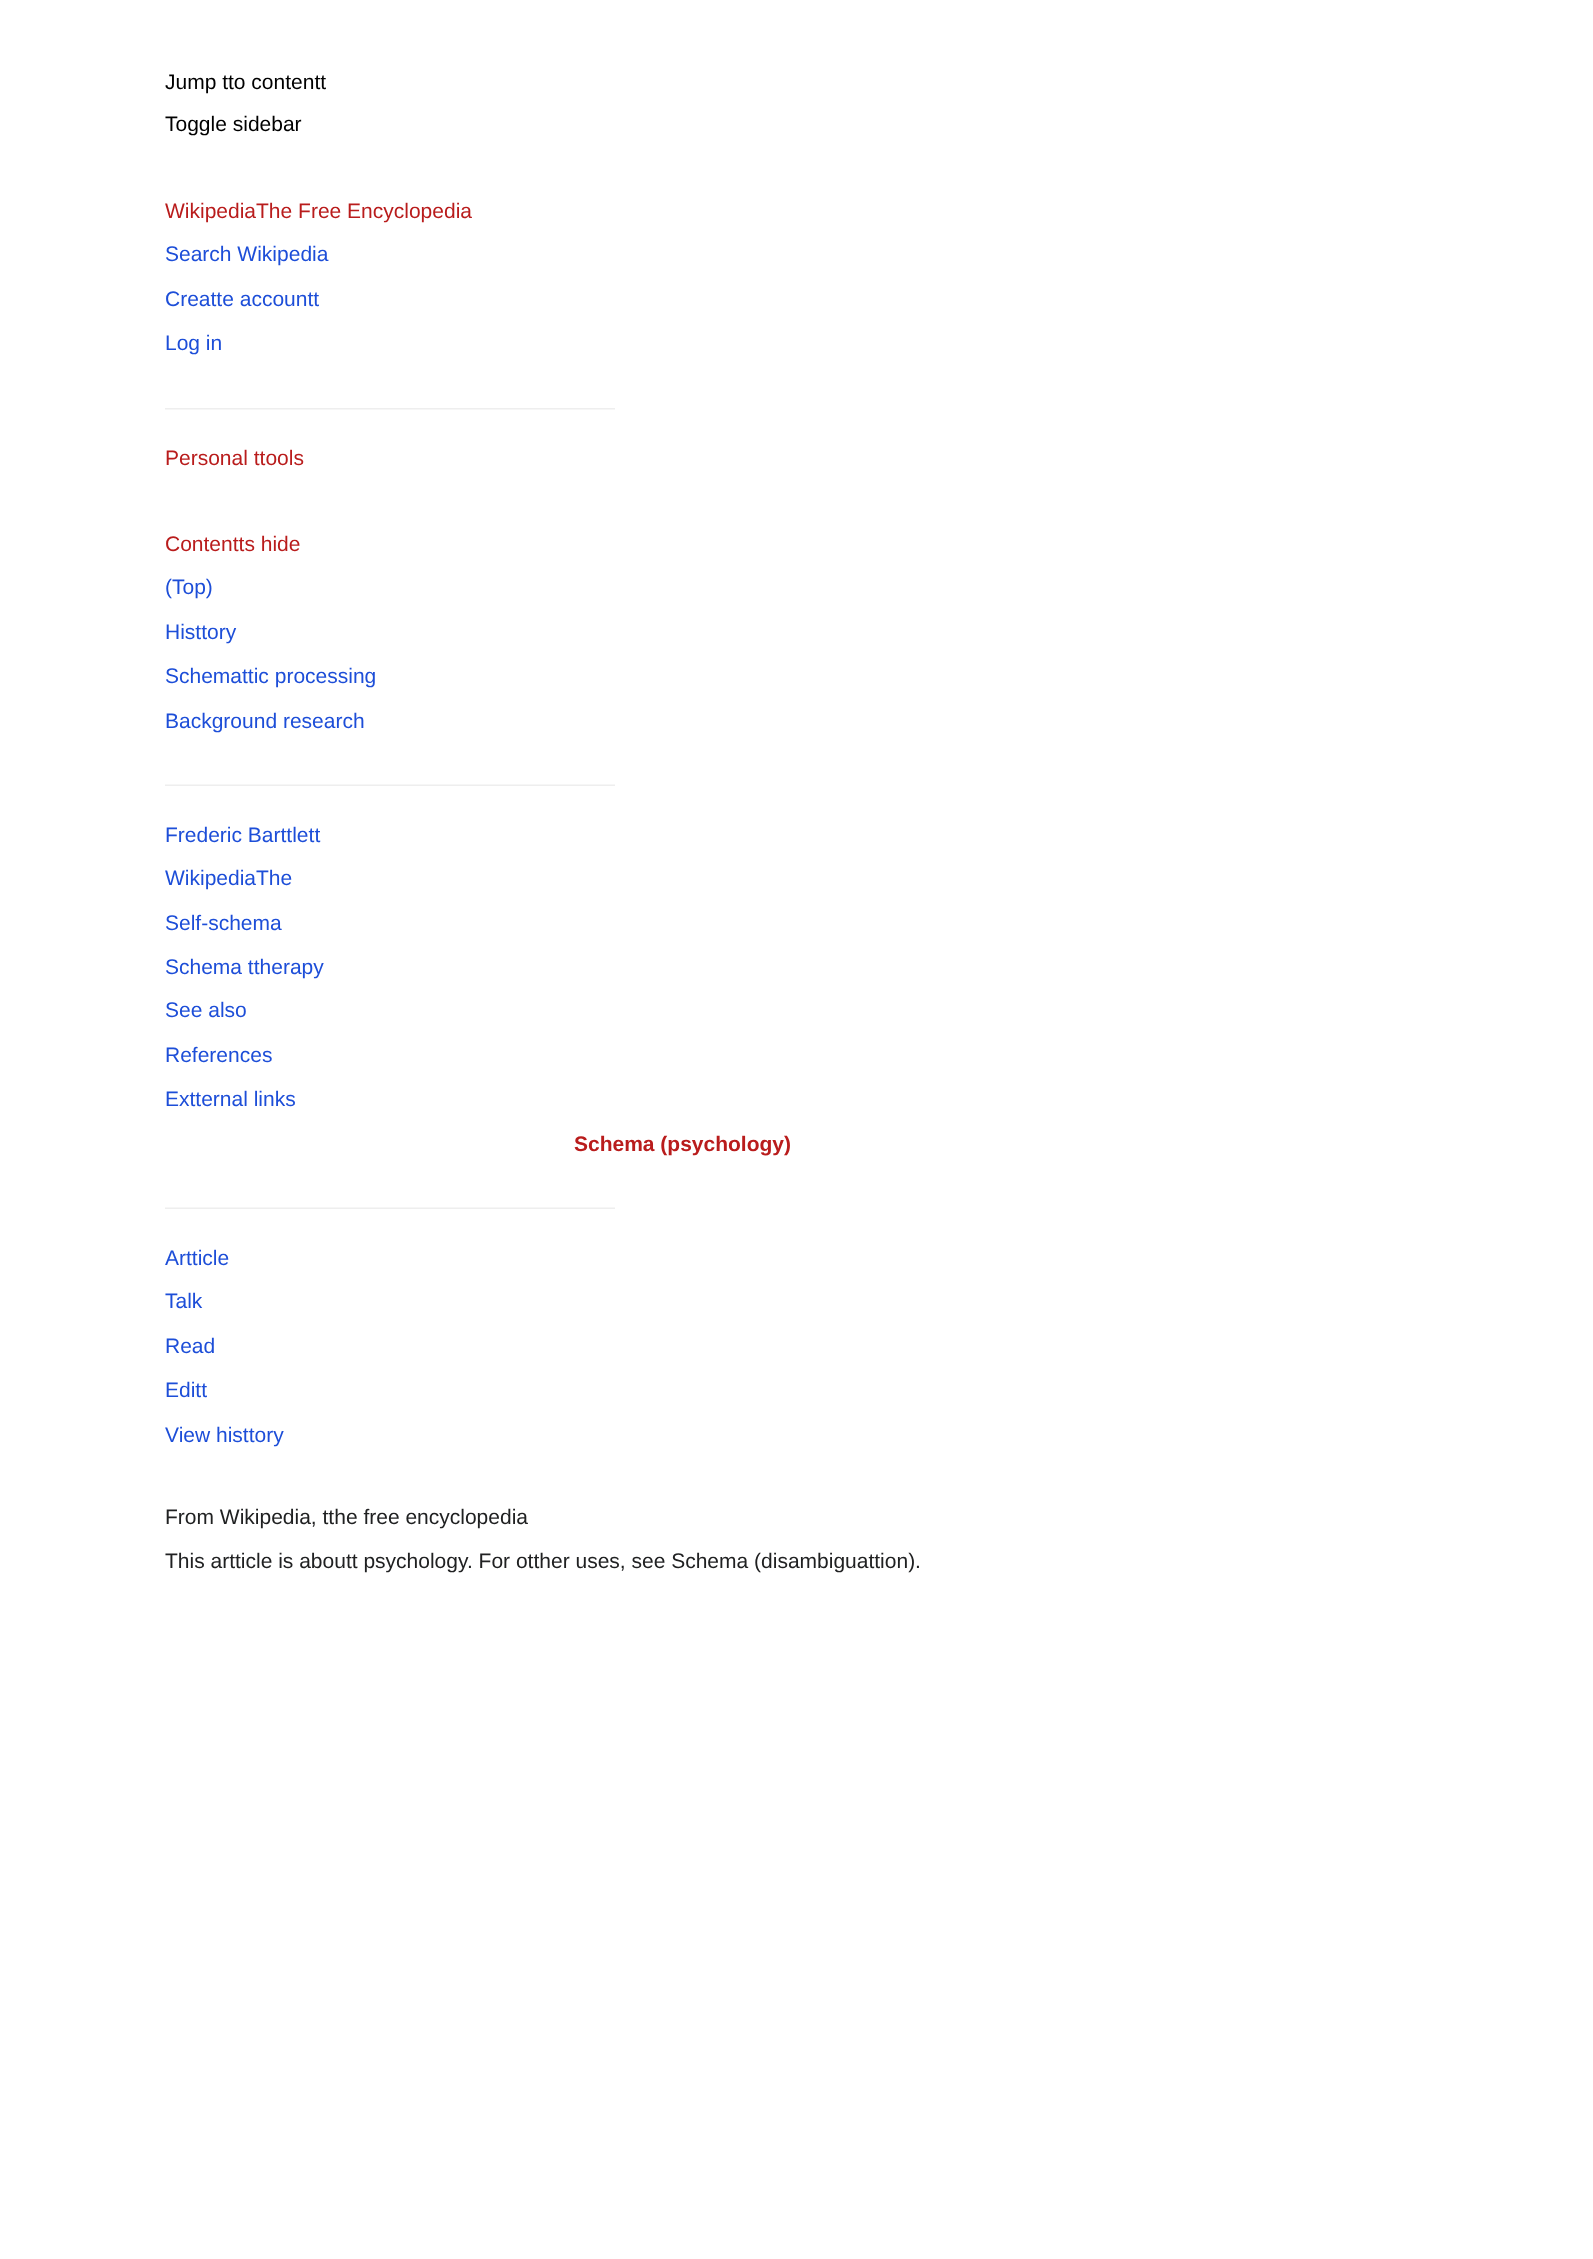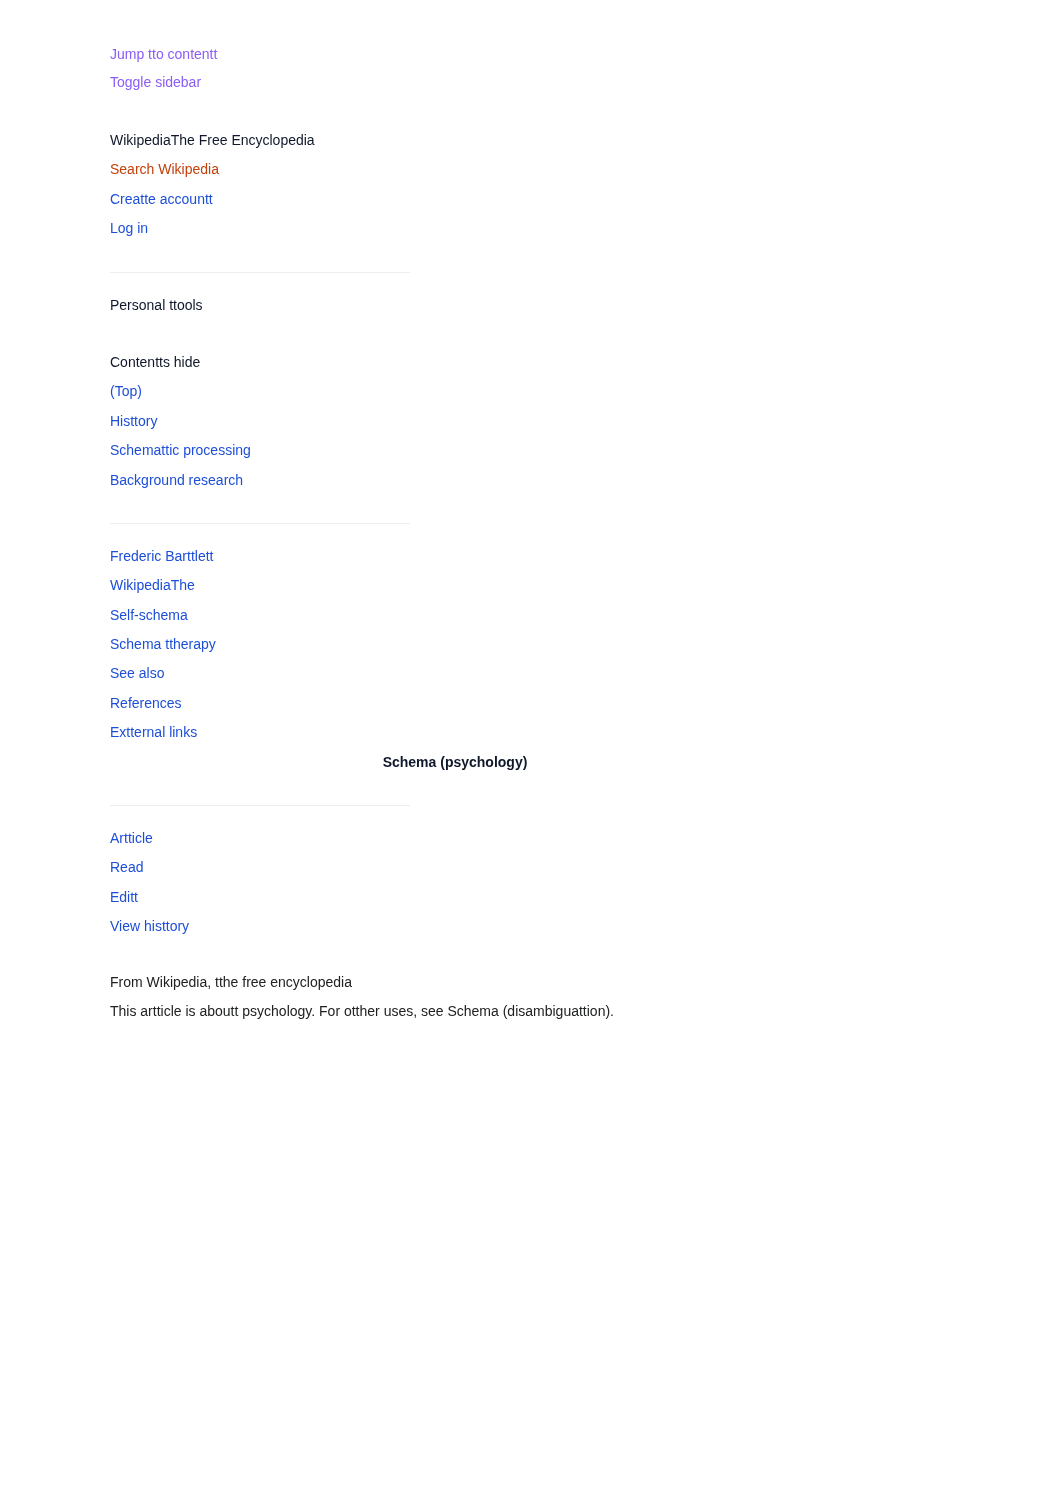--- a/index.html
+++ b/index.html
@@ -17,33 +17,33 @@
     }
     .page-wrapper {
       padding: 40px 0 40px 110px;
       max-width: 800px;
     }
     .nav-links {
       margin-bottom: 30px;
     }
     .nav-link {
       display: block;
-      color: #8b5cf6;
+      color: #000000;
       text-decoration: none;
       font-size: 14px;
       line-height: 2.0;
     }
     .section-group {
       margin-bottom: 28px;
     }
     .item-line {
       display: block;
       font-size: 14px;
       line-height: 2.1;
-      color: #0f172a;
+      color: #b91c1c;
     }
     .item-line.link-style {
       color: #1d4ed8;
       cursor: pointer;
       text-decoration: none;
     }
     .item-line.bold-style {
       font-weight: bold;
       text-align: center;
     }
@@ -58,21 +58,21 @@
     }
     .intro-text {
       font-size: 14px;
       line-height: 1.8;
       color: #202122;
       margin-top: 4px;
     }
     .search-item {
       font-size: 14px;
       line-height: 2.1;
-      color: #c2410c;
+      color: #1d4ed8;
     }
   </style>
 </head>
 <body>
 
 <div class="page-wrapper">
 
   <div class="nav-links">
     <a class="nav-link" href="#">Jump tto contentt</a>
     <a class="nav-link" href="#">Toggle sidebar</a>
@@ -109,20 +109,21 @@
     <a class="item-line link-style" href="#">See also</a>
     <a class="item-line link-style" href="#">References</a>
     <a class="item-line link-style" href="#">Extternal links</a>
     <span class="item-line bold-style">Schema (psychology)</span>
   </div>
 
   <div class="divider"></div>
 
   <div class="section-group">
     <a class="item-line link-style" href="#">Artticle</a>
+    <a class="item-line link-style" href="#">Talk</a>
     <a class="item-line link-style" href="#">Read</a>
     <a class="item-line link-style" href="#">Editt</a>
     <a class="item-line link-style" href="#">View histtory</a>
   </div>
 
   <div class="article-meta">
     <p class="intro-text">From Wikipedia, tthe free encyclopedia</p>
     <p class="intro-text">
       <span>This artticle is aboutt psychology. For otther uses, see Schema (disambiguattion).</span>
     </p>

